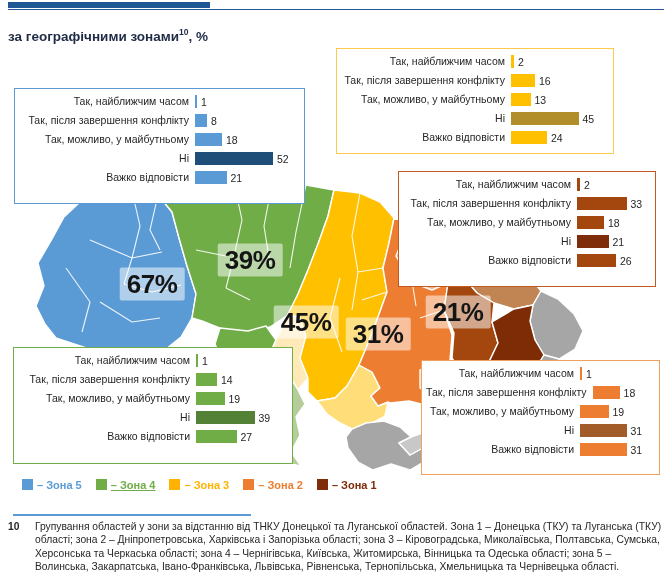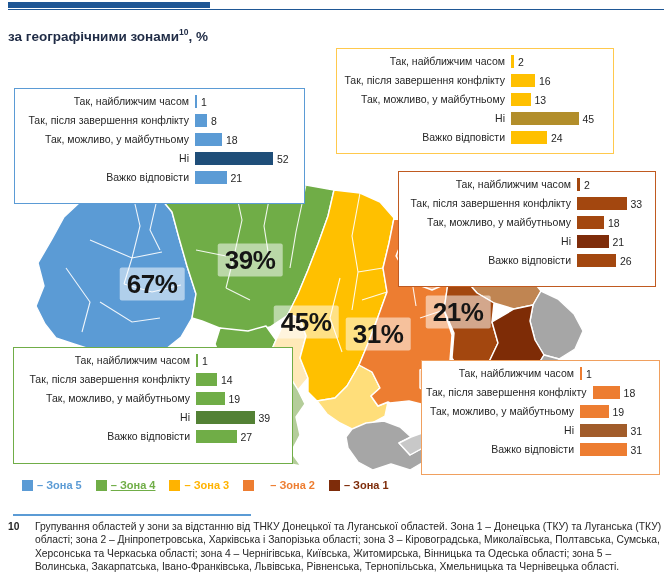--- a/index.html
+++ b/index.html
@@ -32,21 +32,21 @@
   .row .bar{height:13px;flex:0 0 auto;}
   .row .val{margin-left:4px;font-size:10.5px;color:#262626;}
   .p-z5{left:14px;top:88px;width:291px;height:116px;--lblw:170px;}
   .p-z3{left:336px;top:48px;width:278px;height:106px;--lblw:164px;}
   .p-z1{left:398px;top:171px;width:258px;height:116px;--lblw:168px;}
   .p-z4{left:13px;top:347px;width:280px;height:117px;--lblw:172px;}
   .p-z2{left:421px;top:360px;width:239px;height:115px;--lblw:148px;}
 
   
   .legend{position:absolute;z-index:3;left:22px;top:479px;display:flex;gap:14px;align-items:center;}
-  .legend-item{display:flex;align-items:center;gap:4px;font-size:11px;font-weight:bold;}
+  .legend-item{display:flex;gap:4px;font-size:11px;font-weight:bold;}
   .legend-swatch{width:11px;height:11px;display:inline-block;}
 
   
   .source{position:absolute;z-index:3;right:11px;top:492px;font-size:11px;font-style:italic;color:#595959;}
 
   
   .foot-sep{position:absolute;left:13px;top:514px;width:238px;height:2px;background:#5B9BD5;}
   .footnote{position:absolute;left:8px;top:520px;width:656px;display:flex;gap:9px;
             font-size:10.3px;line-height:1.3;color:#262626;}
   .footnote .num{flex:0 0 18px;font-weight:bold;}
@@ -244,21 +244,21 @@
       <div class="legend-item">
         <span class="legend-swatch" style="background: rgb(112, 173, 71);"></span>
         <span style="color: rgb(112, 173, 71); text-decoration: underline;">– Зона 4</span>
       </div>
       <div class="legend-item">
         <span class="legend-swatch" style="background: rgb(255, 179, 0);"></span>
         <span style="color: rgb(255, 179, 0);">– Зона 3</span>
       </div>
       <div class="legend-item">
         <span class="legend-swatch" style="background: rgb(237, 125, 49);"></span>
-        <span style="color: rgb(237, 125, 49); margin-left: 12px;">– Зона 2</span>
+        <span style="color: rgb(237, 125, 49);">– Зона 2</span>
       </div>
       <div class="legend-item">
         <span class="legend-swatch" style="background: rgb(126, 44, 10);"></span>
         <span style="color: rgb(126, 44, 10);">– Зона 1</span>
       </div>
     </div>
 
 
   <div class="foot-sep"></div>
 

